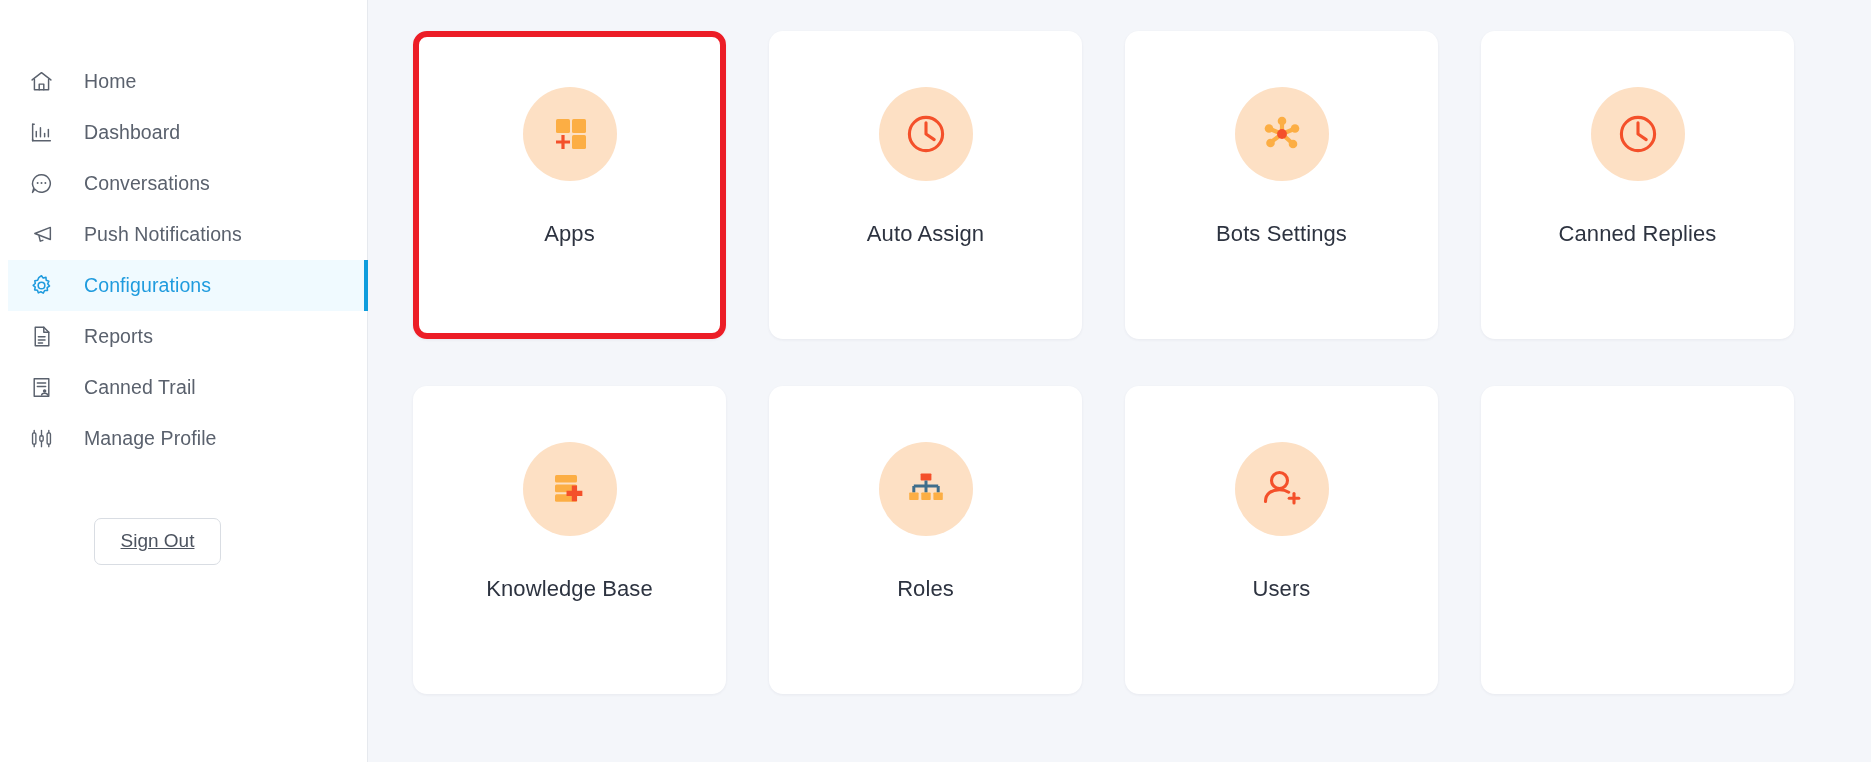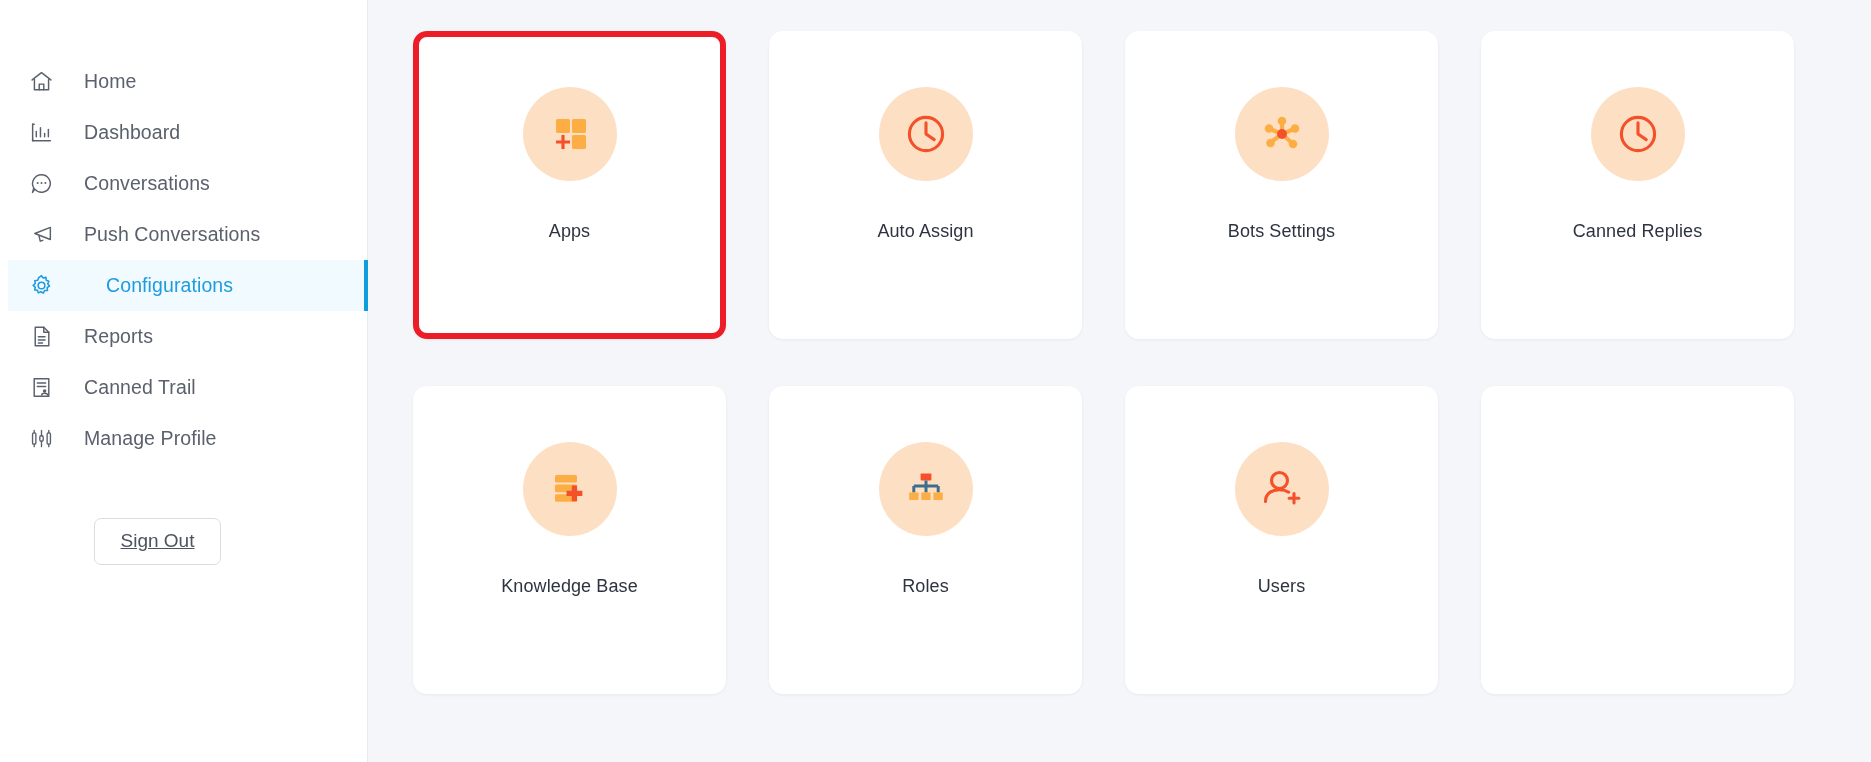--- a/index.html
+++ b/index.html
@@ -46,21 +46,21 @@
     justify-content: center;
     margin-right: 26px;
   }
   .nav-item .nav-icon svg { display: block; }
   .nav-label {
     font-size: 19.5px;
     letter-spacing: 0.1px;
     color: #5a616d;
     white-space: nowrap;
   }
-  .nav-item.active { background: #f0faff; gap: 22px; }
+  .nav-item.active { background: #f0faff; }
   .nav-item.active .nav-label { color: #1f9bde; }
   .nav-item.active::after {
     content: "";
     position: absolute;
     right: -1px;
     top: 0;
     bottom: 0;
     width: 4px;
     background: #0e9ddd;
   }
@@ -117,21 +117,21 @@
     height: 94px;
     border-radius: 50%;
     background: #fde0c4;
     display: flex;
     align-items: center;
     justify-content: center;
   }
   .icon-circle svg { display: block; }
   .card-label {
     margin-top: 40px;
-    font-size: 18px;
+    font-size: 22px;
     color: #2d3340;
     text-align: center;
     letter-spacing: 0.1px;
   }
   .card.partial {
     height: 308px;
   }
 </style>
 </head>
 <body>
@@ -179,21 +179,21 @@
         <span class="nav-label">Conversations</span>
       </li>
 
       <li class="nav-item">
         <span class="nav-icon">
           <svg width="25" height="25" viewBox="0 0 24 24" fill="none" stroke="#5a616d" stroke-width="1.4" stroke-linecap="round" stroke-linejoin="round">
             <path d="M20.5 5.2 L5.6 11 L20.5 16.8 Z"></path>
             <path d="M9.6 13.3 L10.8 18.4 L13.3 17.6"></path>
           </svg>
         </span>
-        <span class="nav-label">Push Conversations</span>
+        <span class="nav-label">Push Notifications</span>
       </li>
 
       <li class="nav-item active">
         <span class="nav-icon">
           <svg width="25" height="25" viewBox="0 0 24 24" fill="none" stroke="#1f9bde" stroke-width="1.5" stroke-linecap="round" stroke-linejoin="round">
             <circle cx="12" cy="12" r="3.2"></circle>
             <path d="M12 2.6 L13.6 4.9 L16.3 4.2 L16.5 7 L19.1 7.9 L17.9 10.4 L19.7 12.5 L17.4 14 L17.8 16.7 L15 16.8 L13.7 19.3 L11.4 18 L9 19.1 L8.1 16.5 L5.4 16.2 L6 13.5 L4 11.8 L6 10.1 L5.6 7.4 L8.3 7 L9.4 4.5 Z"></path>
           </svg>
         </span>
         <span class="nav-label">Configurations</span>

